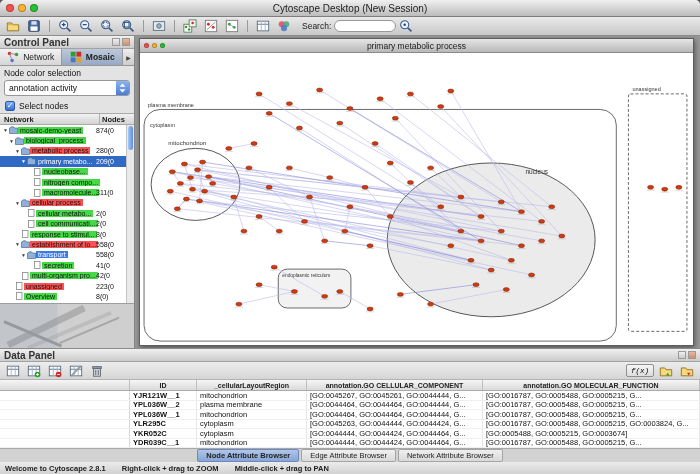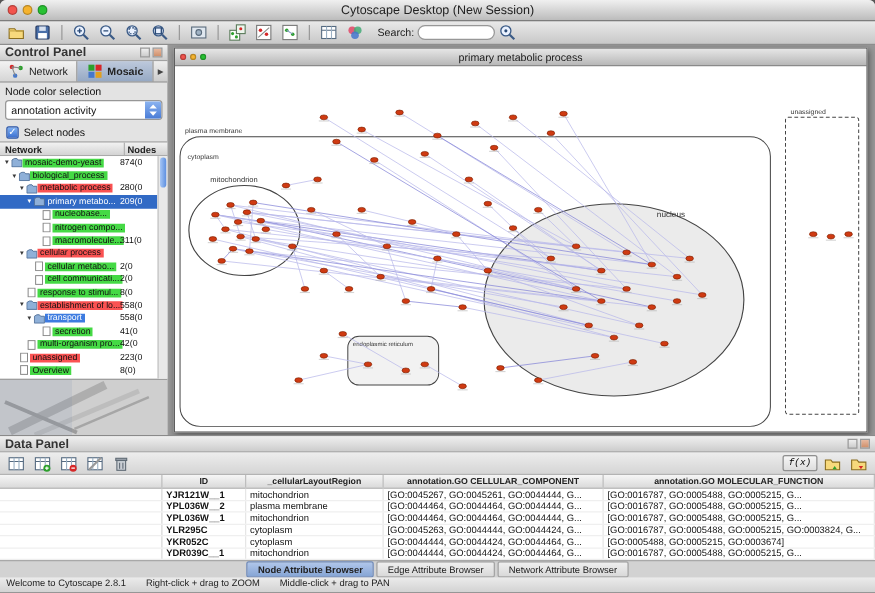--- a/index.html
+++ b/index.html
@@ -83,21 +83,21 @@
 .dp-hcell{border-right:1px solid #bebebe;display:flex;align-items:center;justify-content:center;font-size:7px;font-weight:bold;white-space:nowrap;overflow:hidden;color:#222;}
 .dp-row{height:9.5px;border-bottom:1px solid #efefef;}
 .dp-cell{border-right:1px solid #e6e6e6;display:flex;align-items:center;padding-left:3px;font-size:7.5px;white-space:nowrap;overflow:hidden;color:#111;}
 .dp-cell.id{font-weight:bold;}
 .dp-cell.gutter{border-right:1px solid #d8d8d8;}
 
 
 .dp-tabs{flex:0 0 13px;background:#d2d2d2;border-top:1px solid #a8a8a8;display:flex;align-items:center;justify-content:center;gap:2px;}
 .dp-tab{font-size:7.5px;padding:1px 8px;border:1px solid #a5a5a5;border-radius:2px;background:linear-gradient(#efefef,#d9d9d9);color:#222;}
 .dp-tab.active{background:linear-gradient(#b0c6ea,#86a5d5);border-color:#6d89ba;font-weight:bold;}
-.statusbar{flex:0 0 12px;background:linear-gradient(#ebebeb,#d2d2d2);display:flex;gap:16px;padding:0 5px;font-size:7.5px;color:#222;}
+.statusbar{flex:0 0 12px;background:linear-gradient(#ebebeb,#d2d2d2);display:flex;align-items:center;gap:16px;padding:0 5px;font-size:7.5px;color:#222;font-weight:bold;}
 </style>
 </head>
 <body>
 
 <div class="window">
 
   <div class="titlebar">
     <div class="traffic">
       <span class="tl red"></span>
       <span class="tl yellow"></span>

